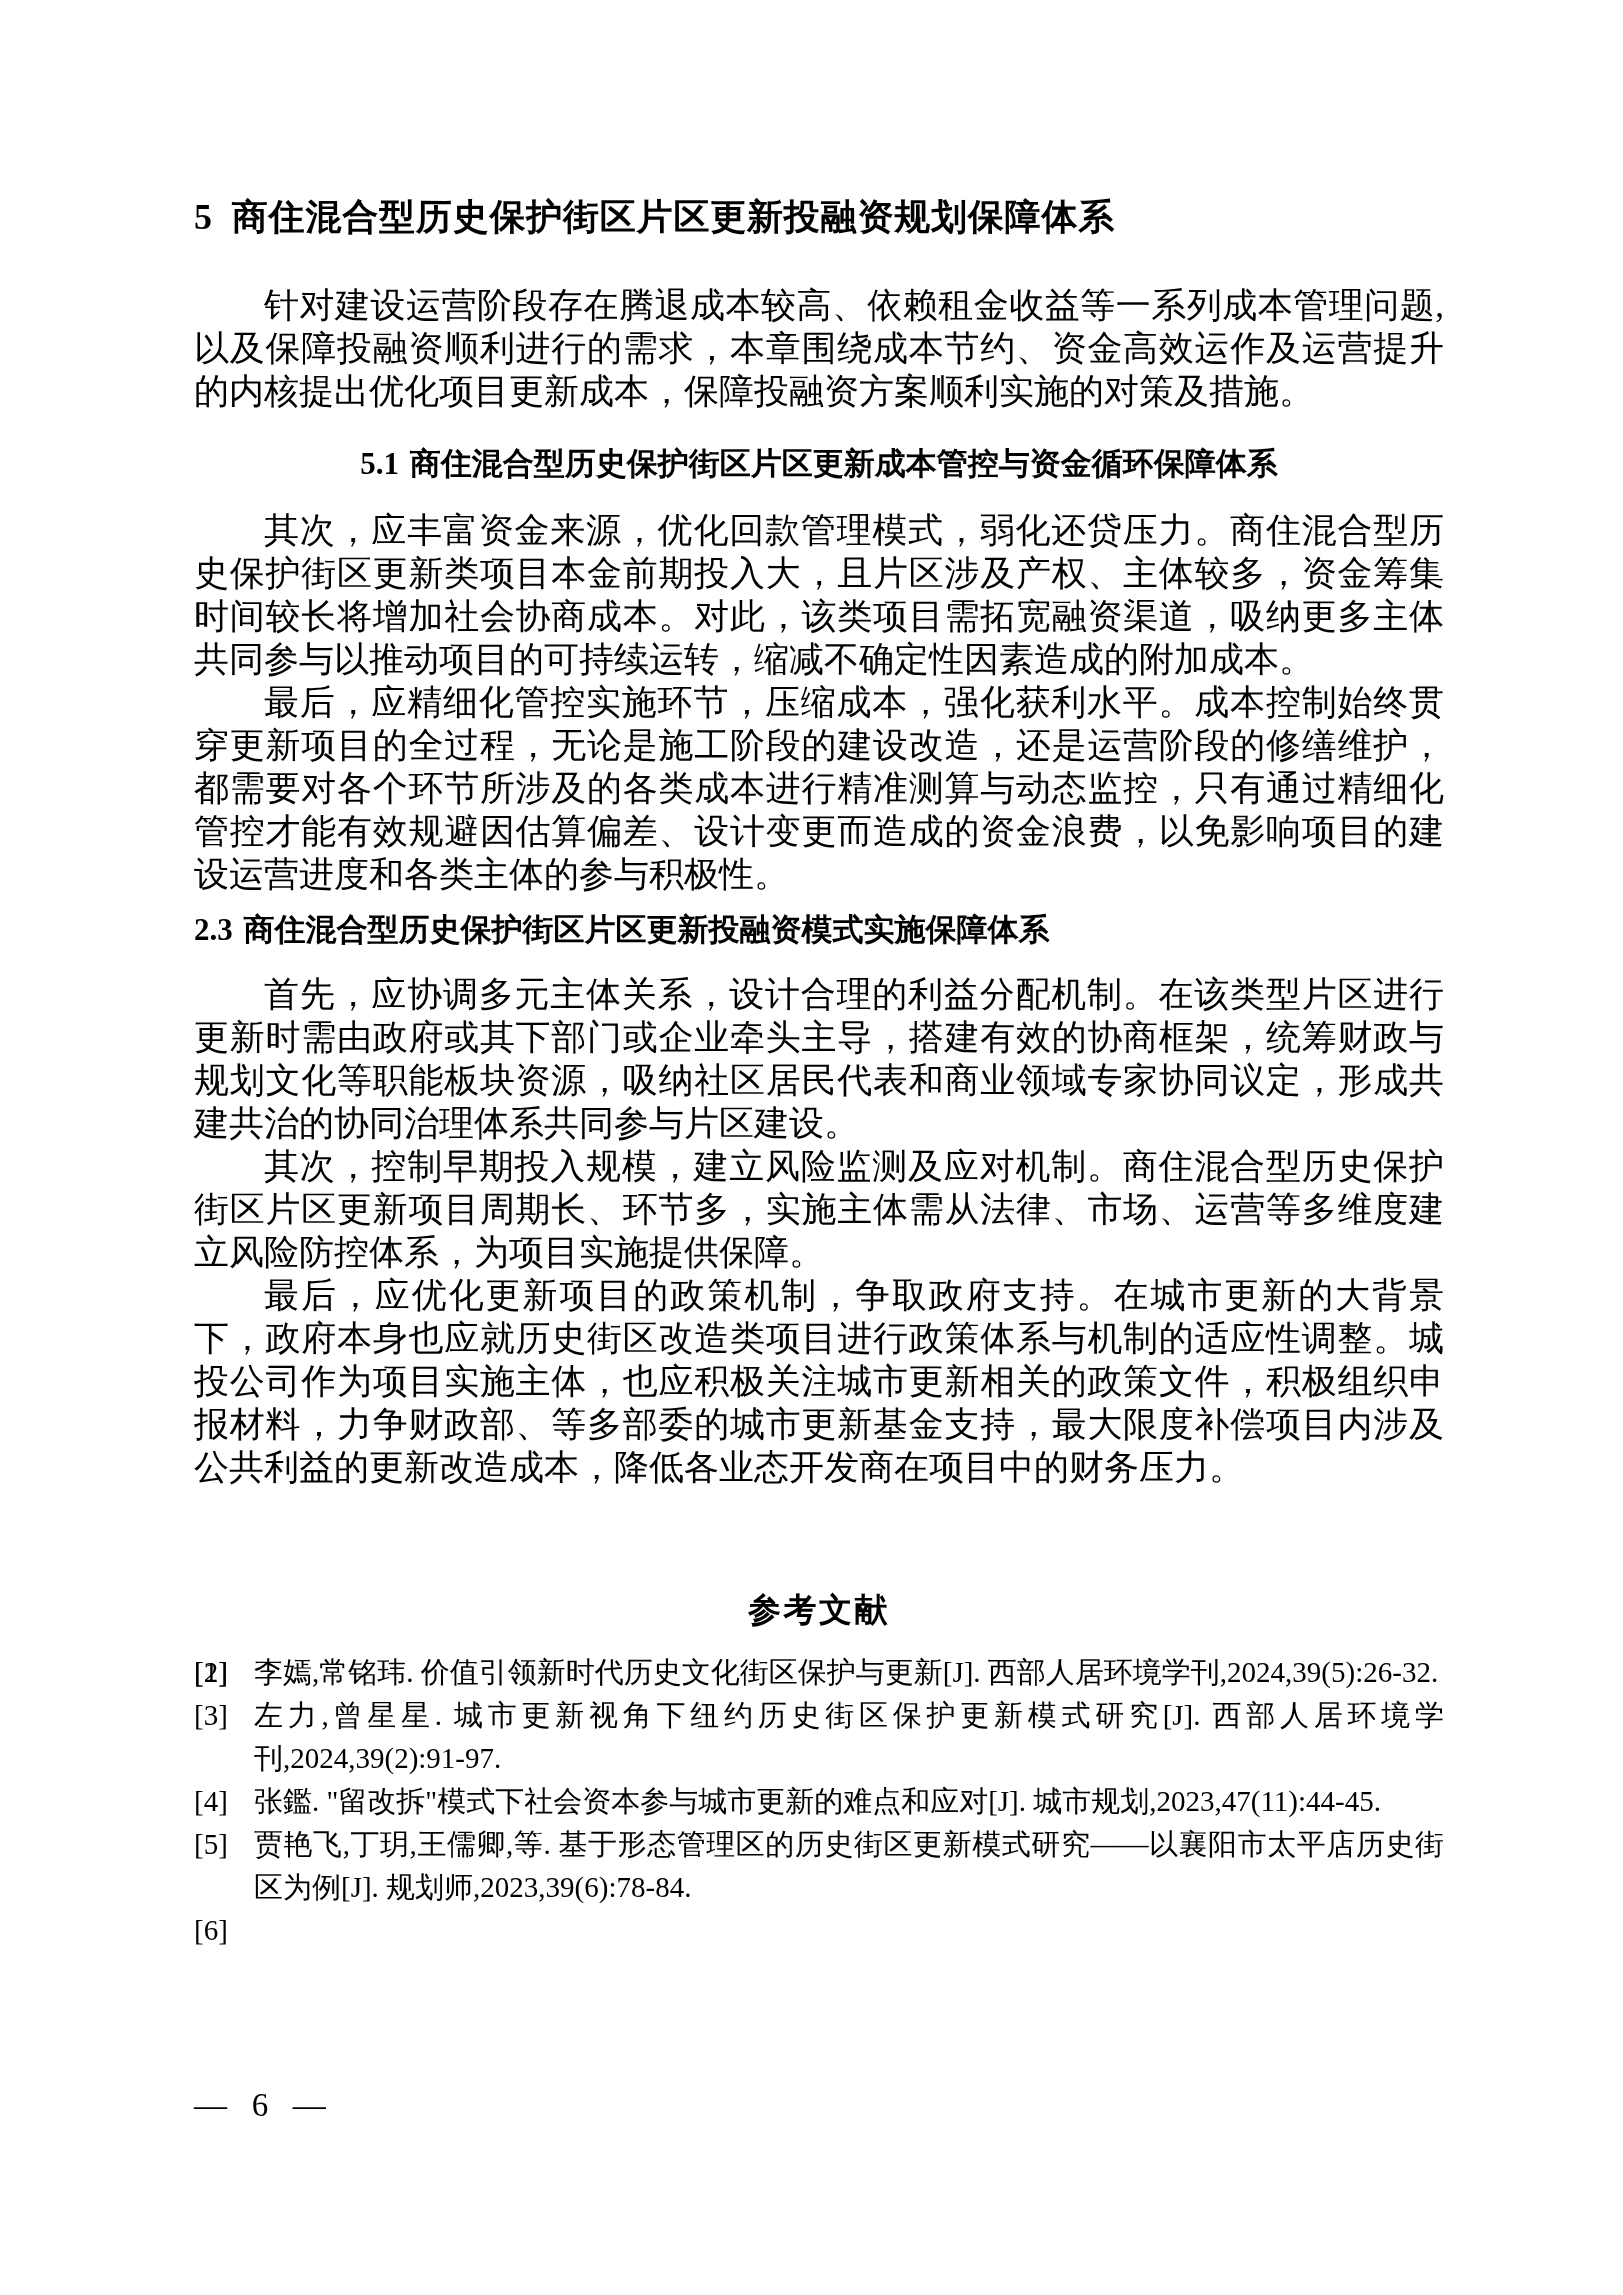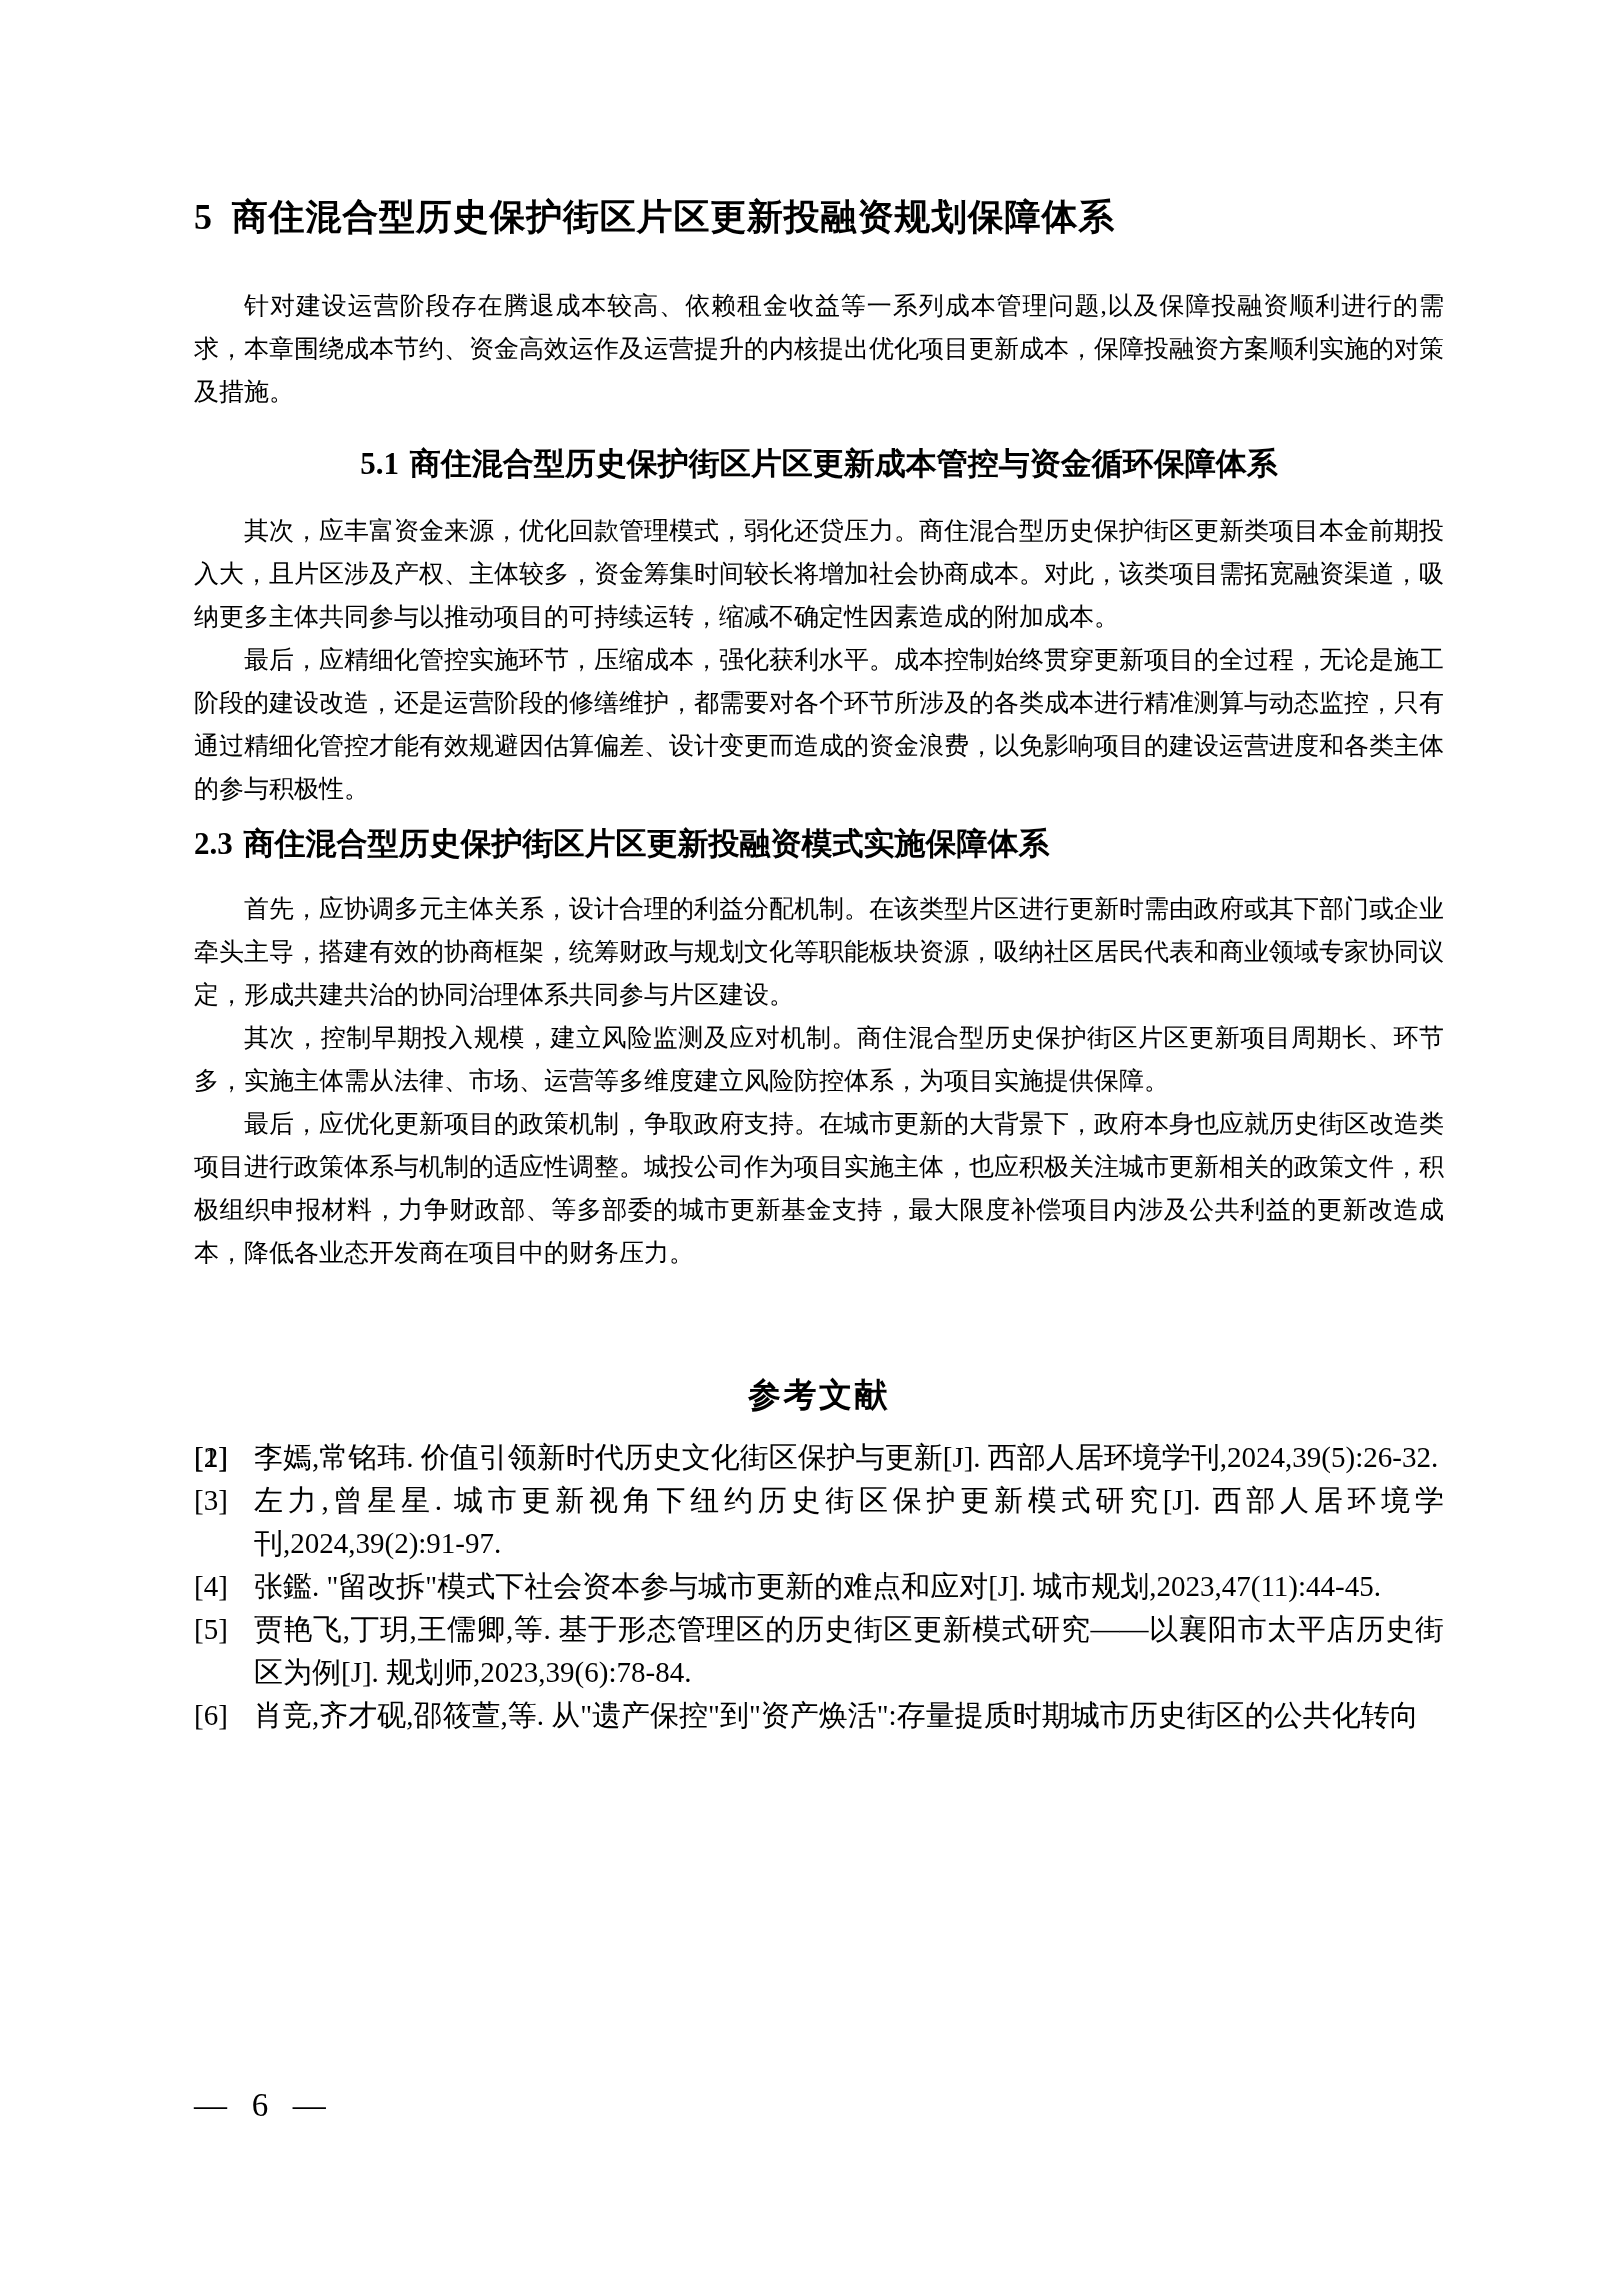--- a/index.html
+++ b/index.html
@@ -25,21 +25,21 @@
     line-height: 43px;
     margin: 0 0 45px 0;
     letter-spacing: 0.8px;
   }
   .serif-num {
     font-family: "Liberation Serif", "DejaVu Serif", serif;
     margin-right: 0.55em;
     letter-spacing: 0;
   }
   .body-para {
-    font-size: 25px;
+    font-size: 35px;
     line-height: 43px;
     text-align: justify;
     text-justify: inter-ideograph;
     text-indent: 2em;
     margin: 0;
   }
   .section-heading {
     font-family: "Liberation Sans", "DejaVu Sans", sans-serif;
     font-weight: bold;
     font-size: 31px;
@@ -108,19 +108,19 @@
   <p class="body-para">最后，应优化更新项目的政策机制，争取政府支持。在城市更新的大背景下，政府本身也应就历史街区改造类项目进行政策体系与机制的适应性调整。城投公司作为项目实施主体，也应积极关注城市更新相关的政策文件，积极组织申报材料，力争财政部、等多部委的城市更新基金支持，最大限度补偿项目内涉及公共利益的更新改造成本，降低各业态开发商在项目中的财务压力。</p>
 
   <div class="refs-heading">参考文献</div>
 
   <ol class="ref-list">
     <li class="ref-item"><span class="ref-label">[1]</span></li>
     <li class="ref-item"><span class="ref-label">[2]</span><span>李嫣,常铭玮. 价值引领新时代历史文化街区保护与更新[J]. 西部人居环境学刊,2024,39(5):26-32.</span></li>
     <li class="ref-item"><span class="ref-label">[3]</span><span>左力,曾星星. 城市更新视角下纽约历史街区保护更新模式研究[J]. 西部人居环境学刊,2024,39(2):91-97.</span></li>
     <li class="ref-item"><span class="ref-label">[4]</span><span>张鑑. "留改拆"模式下社会资本参与城市更新的难点和应对[J]. 城市规划,2023,47(11):44-45.</span></li>
     <li class="ref-item"><span class="ref-label">[5]</span><span>贾艳飞,丁玥,王儒卿,等. 基于形态管理区的历史街区更新模式研究——以襄阳市太平店历史街区为例[J]. 规划师,2023,39(6):78-84.</span></li>
-    <li class="ref-item"><span class="ref-label">[6]</span><span>肖竞,齐才砚,邵筱萱,等. 从"遗产保控"到"资产焕活":存量提质时期城市历史街区的公共化转向</span></li>
+    <li class="ref-item"><span class="ref-label">[6]</span></li>
   </ol>
 
   <div class="page-footer">— 6 —</div>
 
 </div>
 
 
 </body></html>

